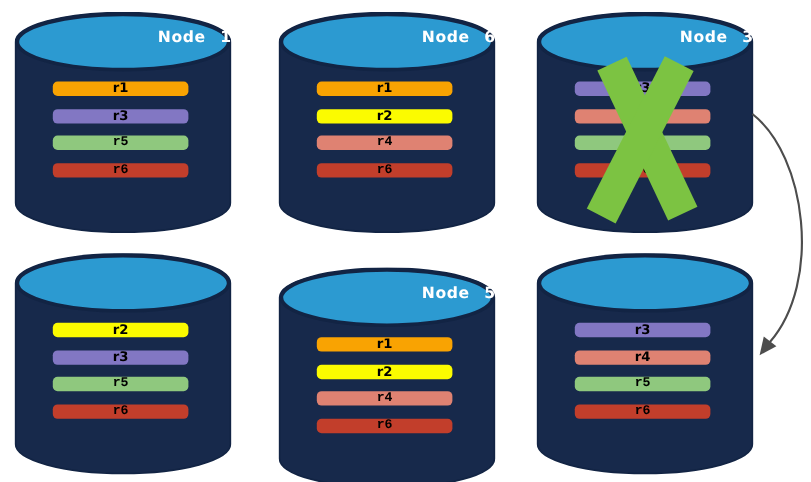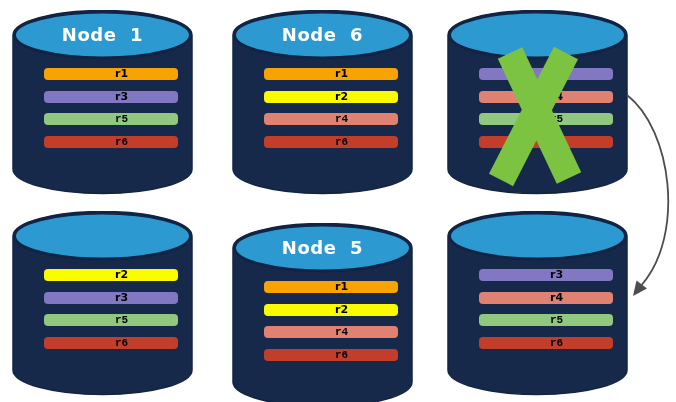--- a/index.html
+++ b/index.html
@@ -10,33 +10,32 @@
     background: var(--background, #fff);
     font-family: "DejaVu Sans", "Liberation Sans", sans-serif;
     overflow: hidden;
   }
   .node { position: absolute; width: 181px; height: 185px; }
   .cyl { position: absolute; inset: 0; width: 181px; height: 185px; }
   .cyl-body { fill: var(--cylinder-body); stroke: var(--cylinder-outline); stroke-width: 1.5; }
   .cyl-top  { fill: var(--cylinder-top);  stroke: var(--cylinder-outline); stroke-width: 3; }
   .node-title {
     position: absolute; top: 14px; left: 0; right: 0;
-    text-align: center;
+    text-align: right;
     color: var(--title-text);
-    font-size: 18px; font-weight: bold;
+    font-size: 13px; font-weight: bold;
     word-spacing: 7px;
     letter-spacing: 0.5px;
   }
   .bar {
     position: absolute; left: 32px; width: 113px; height: 12px;
     border-radius: 4px;
     color: var(--bar-text);
     font-size: 11px; font-weight: bold; line-height: 12px;
     text-align: center;
-    padding-left: 21px;
   }
   .bar-0 { top: 58px; }
   .bar-1 { top: 81px; }
   .bar-2 { top: 103px; font-family: Liberation Mono, monospace; }
   .bar-3 { top: 126px; font-family: Liberation Mono, monospace; }
   .x-overlay { position: absolute; inset: 0; width: 181px; height: 185px; pointer-events: none; }
   .x-overlay line { stroke: var(--failure-x); stroke-width: 27; stroke-linecap: butt; }
   .arrow-layer { position: absolute; left: 595px; top: 80px; width: 80px; height: 230px; overflow: visible; }
   .arrow-layer path { fill: none; stroke: var(--arrow); stroke-width: 1.8; }
   .arrow-layer polygon { fill: var(--arrow); }
@@ -68,20 +67,21 @@
     <div class="bar bar-1" style="background: rgb(251, 251, 0);">r2</div>
     <div class="bar bar-2" style="background: rgb(223, 130, 114);">r4</div>
     <div class="bar bar-3" style="background: rgb(194, 62, 43);">r6</div>
   </div>
 
   <div class="node" style="left:447px; top:10px;">
     <svg class="cyl" viewBox="0 0 181 185">
       <path class="cyl-body" d="M1,25 L1,159 A89.5,24.5 0 0 0 180,159 L180,25 A89.5,24.5 0 0 0 1,25 Z"></path>
       <ellipse class="cyl-top" cx="90.5" cy="25" rx="88" ry="23"></ellipse>
     </svg>
+    <div class="node-title">Node 3</div>
     <div class="bar bar-0" style="background: rgb(130, 119, 195);">r3</div>
     <div class="bar bar-1" style="background: rgb(223, 130, 114);">r4</div>
     <div class="bar bar-2" style="background: rgb(143, 200, 126);">r5</div>
     <div class="bar bar-3" style="background: rgb(194, 62, 43);">r6</div>
     <svg class="x-overlay" viewBox="0 0 181 185">
       <line x1="63" y1="43" x2="122" y2="168"></line>
       <line x1="119" y1="43" x2="54" y2="170"></line>
     </svg>
   </div>
 

